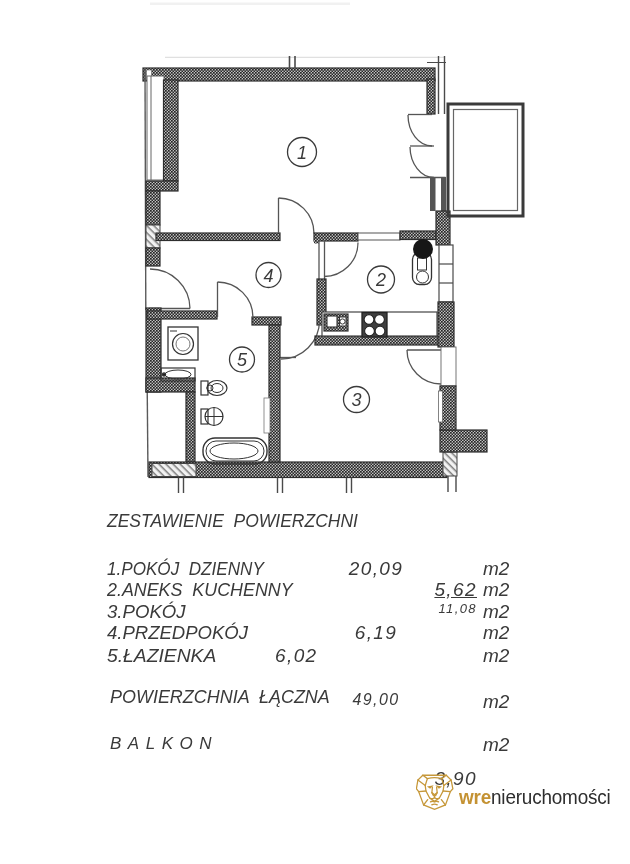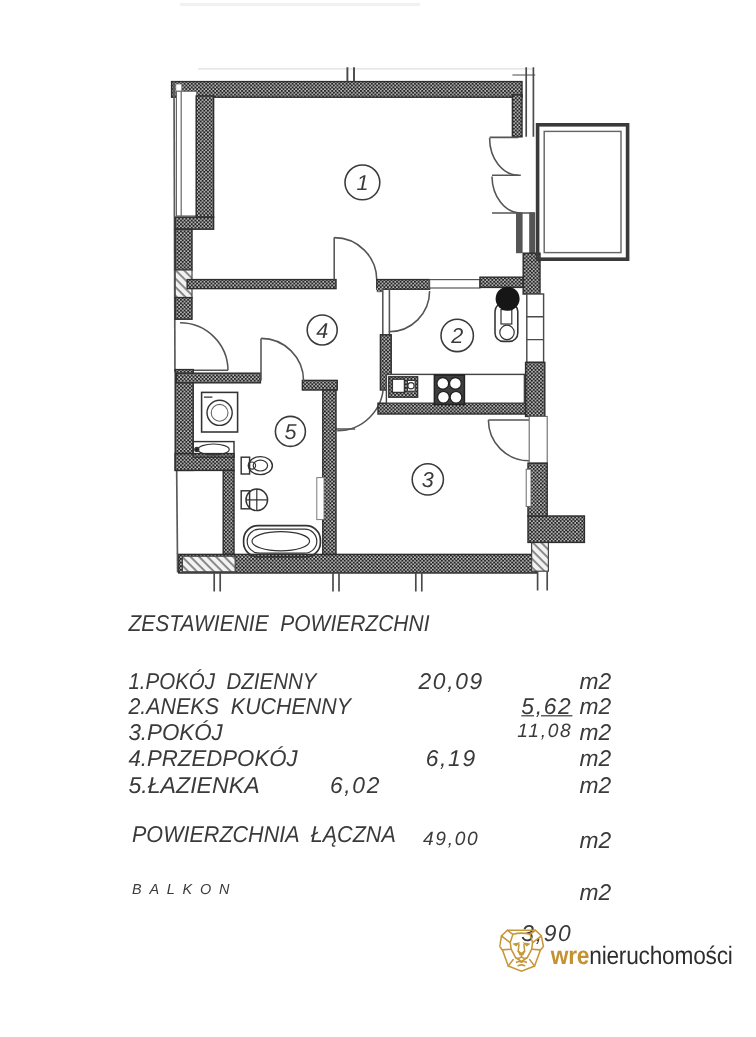--- a/index.html
+++ b/index.html
@@ -239,25 +239,25 @@
 </svg>
 
 <div class="t" style="left:107px;top:510px;font-size:19px;transform:scaleX(0.92);transform-origin:0 0;">ZESTAWIENIE  POWIERZCHNI</div>
 
 <div class="t" style="left:107px;top:557.5px;font-size:19px;transform:scaleX(0.9);transform-origin:0 0;">1.POKÓJ  DZIENNY</div>
 <div class="t" style="left:107px;top:578.5px;font-size:19px;transform:scaleX(0.94);transform-origin:0 0;">2.ANEKS  KUCHENNY</div>
 <div class="t" style="left:107px;top:600.5px;font-size:19px;transform:scaleX(0.98);transform-origin:0 0;">3.POKÓJ</div>
 <div class="t" style="left:107px;top:622px;font-size:19px;transform:scaleX(0.975);transform-origin:0 0;">4.PRZEDPOKÓJ</div>
 <div class="t" style="left:107px;top:644.5px;font-size:19px;transform:scaleX(1.015);transform-origin:0 0;">5.ŁAZIENKA</div>
 <div class="t" style="left:110px;top:686px;font-size:19px;transform:scaleX(0.945);transform-origin:0 0;">POWIERZCHNIA  ŁĄCZNA</div>
-<div class="t" style="left:110px;top:733.5px;font-size:12px;letter-spacing:6.5px;">BALKON</div>
+<div class="t" style="left:110px;top:733.5px;font-size:17px;letter-spacing:6.5px;">BALKON</div>
 
 <div class="t" style="left:275px;top:558px;width:202px;text-align:center;font-size:19px;letter-spacing:1.4px;">20,09</div>
 <div class="t" style="left:275px;top:578.5px;width:202px;text-align:right;font-size:19px;letter-spacing:1.4px;text-decoration:underline;">5,62</div>
-<div class="t" style="left:275px;top:600.5px;width:202px;text-align:right;font-size:16px;letter-spacing:1.4px;">11,08</div>
+<div class="t" style="left:275px;top:600.5px;width:202px;text-align:right;font-size:13px;letter-spacing:1.4px;">11,08</div>
 <div class="t" style="left:275px;top:622px;width:202px;text-align:center;font-size:19px;letter-spacing:1.4px;">6,19</div>
 <div class="t" style="left:275px;top:644.5px;width:202px;text-align:left;font-size:19px;letter-spacing:1.4px;">6,02</div>
 <div class="t" style="left:275px;top:691px;width:202px;text-align:center;font-size:16px;letter-spacing:1.4px;">49,00</div>
 <div class="t" style="left:275px;top:768px;width:202px;text-align:right;font-size:19px;letter-spacing:1.4px;">3,90</div>
 
 <div class="t" style="left:483px;top:558px;font-size:19px;">m2</div>
 <div class="t" style="left:483px;top:578.5px;font-size:19px;">m2</div>
 <div class="t" style="left:483px;top:600.5px;font-size:19px;">m2</div>
 <div class="t" style="left:483px;top:622px;font-size:19px;">m2</div>
 <div class="t" style="left:483px;top:644.5px;font-size:19px;">m2</div>

